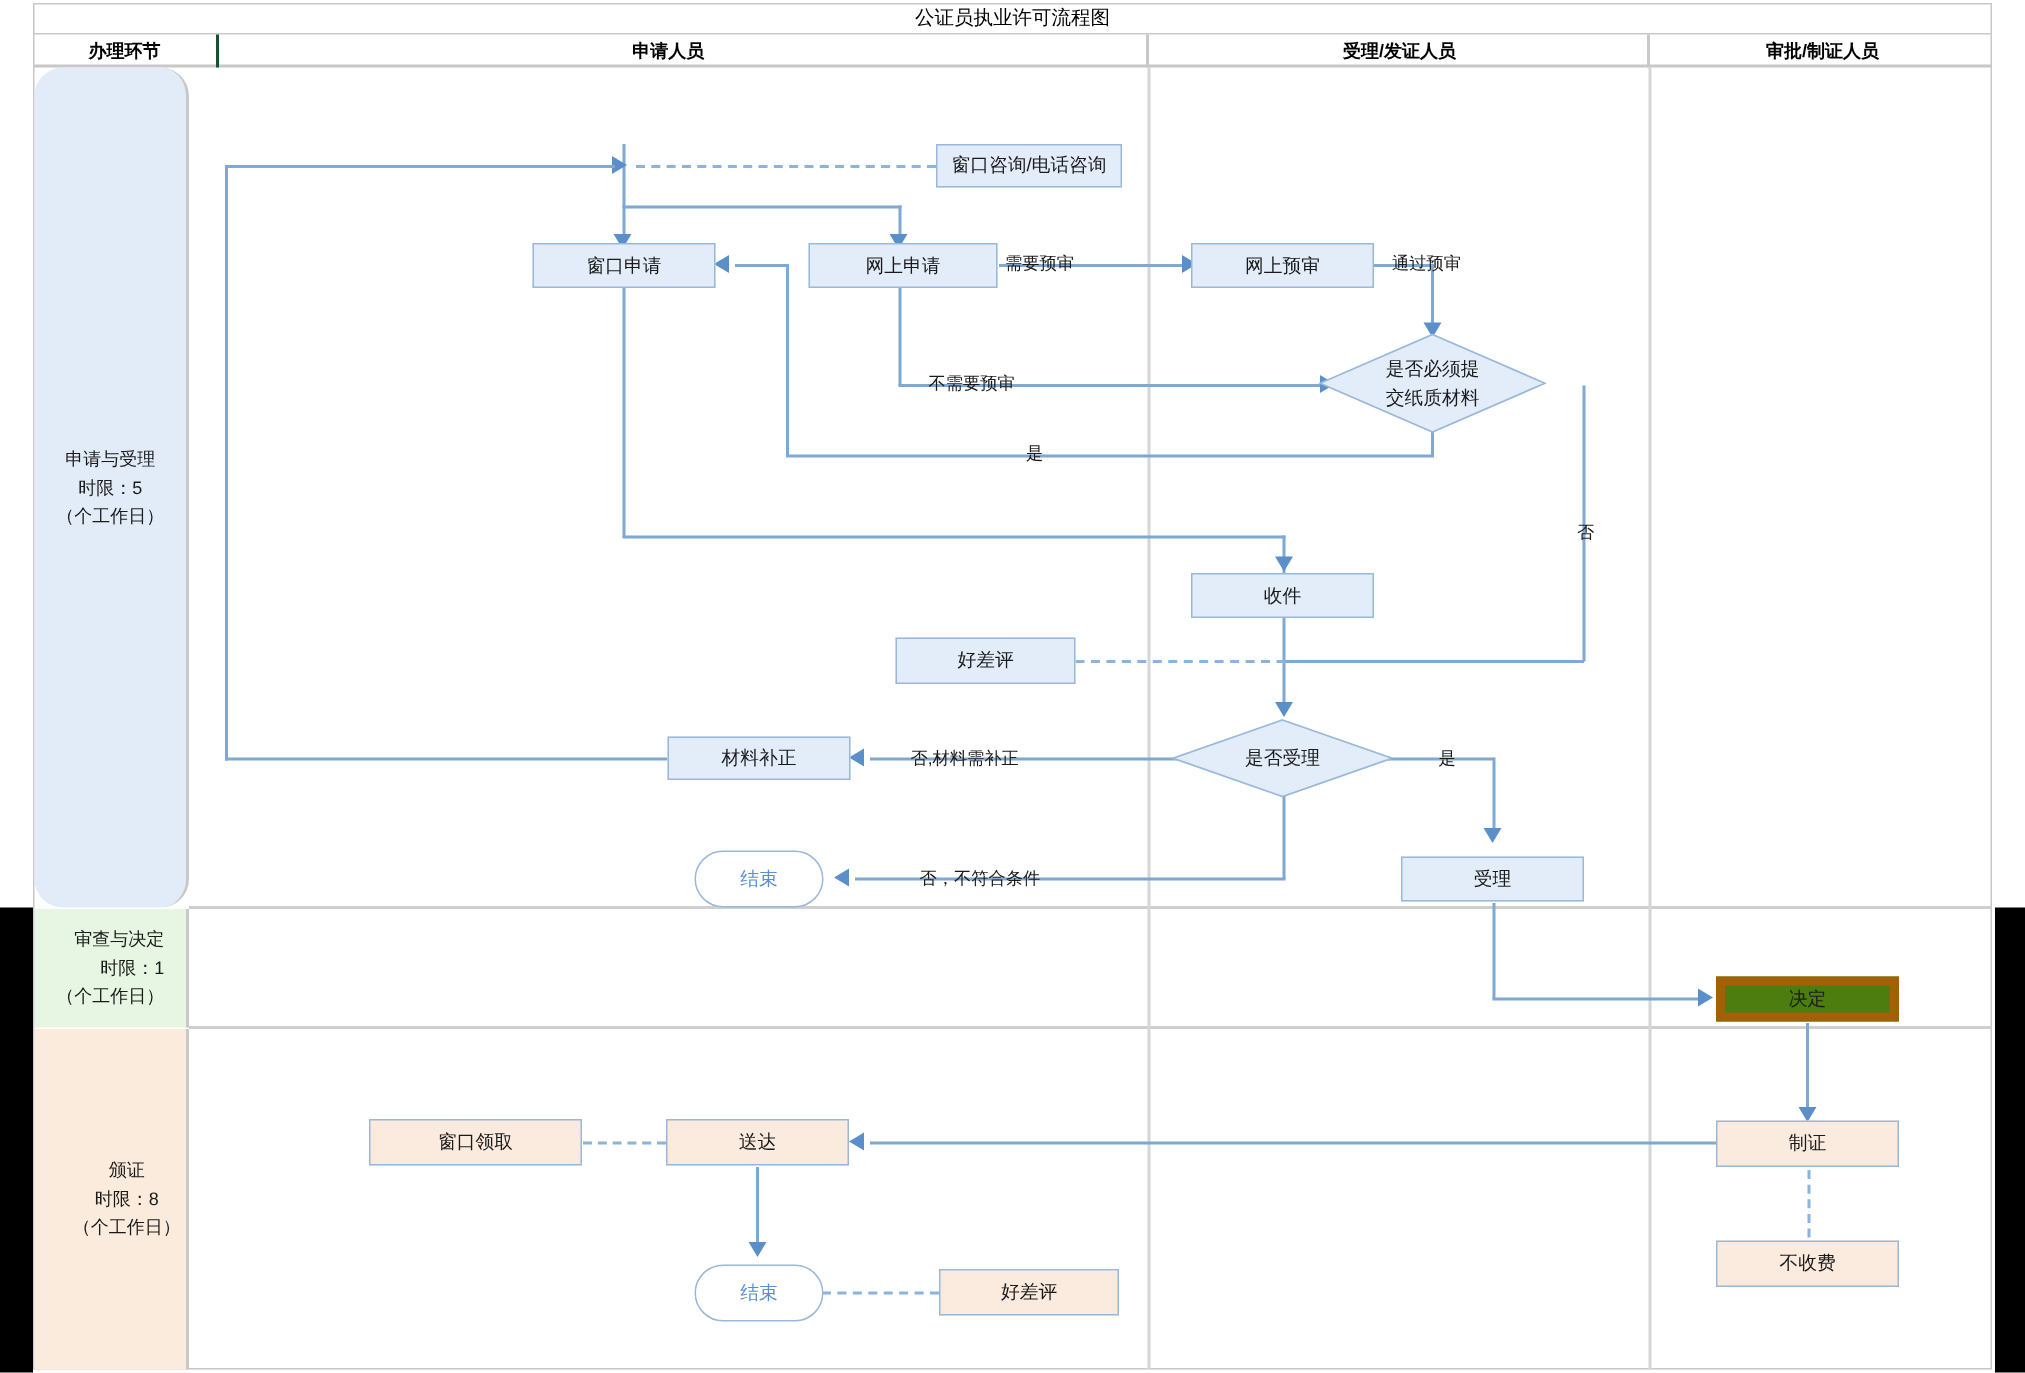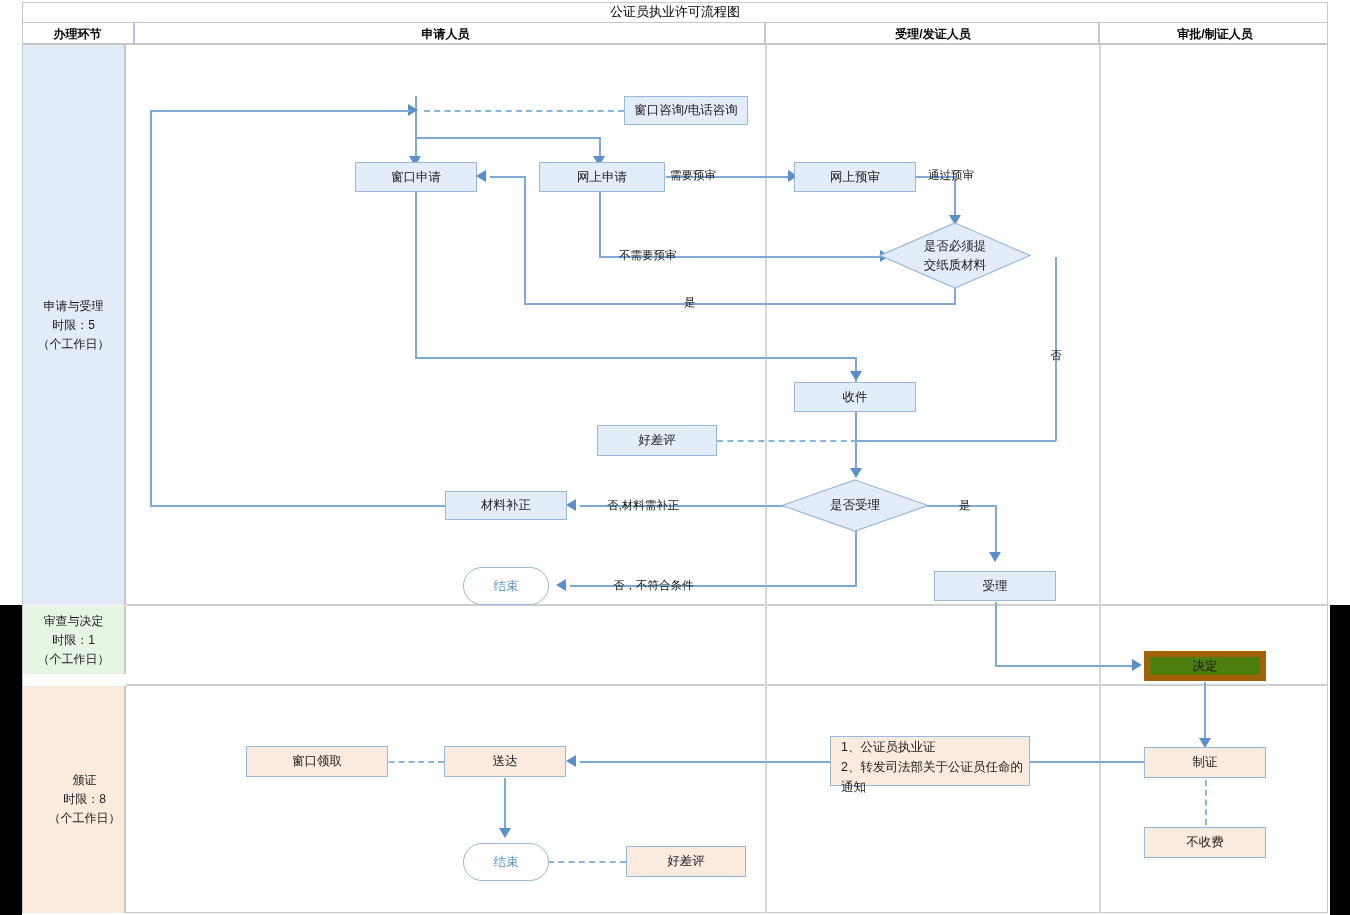--- a/index.html
+++ b/index.html
@@ -21,31 +21,31 @@
   .frame{position:absolute;left:22px;top:2px;width:1306px;height:911px;border:1px solid #c8c8c8;box-sizing:border-box;background:#fff;}
   .title-row{position:absolute;left:22px;top:2px;width:1306px;height:21px;
      border-bottom:1px solid #c8c8c8;box-sizing:border-box;
      display:flex;align-items:center;justify-content:center;}
   .title-row span{font-size:13px;color:#000;}
 
   .head-row{position:absolute;left:22px;top:23px;width:1306px;height:22px;
      border-bottom:2px solid #c8c8c8;box-sizing:border-box;}
   .head-cell{position:absolute;top:0;height:22px;display:flex;align-items:center;justify-content:center;
      font-size:12px;font-weight:bold;color:#000;box-sizing:border-box;}
-  .head-cell.c0{left:0;width:113px;border-right:2px solid #c4b5fd;}
+  .head-cell.c0{left:0;width:124px;border-right:2px solid #14532d;}
   .head-cell.c1{left:105px;width:639px;border-right:2px solid #c8c8c8;}
   .head-cell.c2{left:746px;width:332px;border-right:2px solid #c8c8c8;}
   .head-cell.c3{left:1080px;width:226px;}
 
   
   .stage{position:absolute;left:23px;width:103px;box-sizing:border-box;
      display:flex;align-items:center;justify-content:center;text-align:center;
      font-size:12px;line-height:19px;color:#1a1a1a;border-right:2px solid #c8c8c8;}
-  .stage.s1{top:45px;height:560px;background:#e2ebf8;}
-  .stage.s2{top:606px;height:68px;background:#e6f6e2;}
+  .stage.s1{top:45px;height:560px;background:#e2ebf8;border-radius:19px;}
+  .stage.s2{top:606px;height:79px;background:#e6f6e2;text-align:right;}
   .stage.s3{top:686px;height:227px;background:#fbebdd;padding-left:22px;}
 
   
   .rowsep{position:absolute;left:126px;width:1202px;height:2px;background:#cfcfcf;}
   .rowsep.r1{top:604px;}
   .rowsep.r2{top:684px;}
   
   .colsep{position:absolute;top:45px;width:2px;background:#d6d6d6;}
   .colsep.v1{left:765px;height:868px;}
   .colsep.v2{left:1099px;height:868px;}
@@ -248,24 +248,20 @@
   <div class="node term" style="left:463px;top:567px;width:86px;height:38px;">结束</div>
 
   <div class="node blue" style="left:934px;top:571px;width:122px;height:30px;">受理</div>
 
   <div class="node green" style="left:1144px;top:651px;width:122px;height:30px;">决定</div>
 
   <div class="node peach" style="left:1144px;top:747px;width:122px;height:31px;">制证</div>
 
   <div class="node peach" style="left:1144px;top:827px;width:122px;height:31px;">不收费</div>
 
-  <div class="node peach note" style="left:830px;top:736px;width:200px;height:50px;flex-direction:column;align-items:flex-start;">
-    <div>1、公证员执业证</div>
-    <div>2、转发司法部关于公证员任命的通知</div>
-  </div>
 
   <div class="node peach" style="left:246px;top:746px;width:142px;height:31px;">窗口领取</div>
 
   <div class="node peach" style="left:444px;top:746px;width:122px;height:31px;">送达</div>
 
   <div class="node term" style="left:463px;top:843px;width:86px;height:38px;">结束</div>
 
   <div class="node peach" style="left:626px;top:846px;width:120px;height:31px;">好差评</div>
 
 </div>

